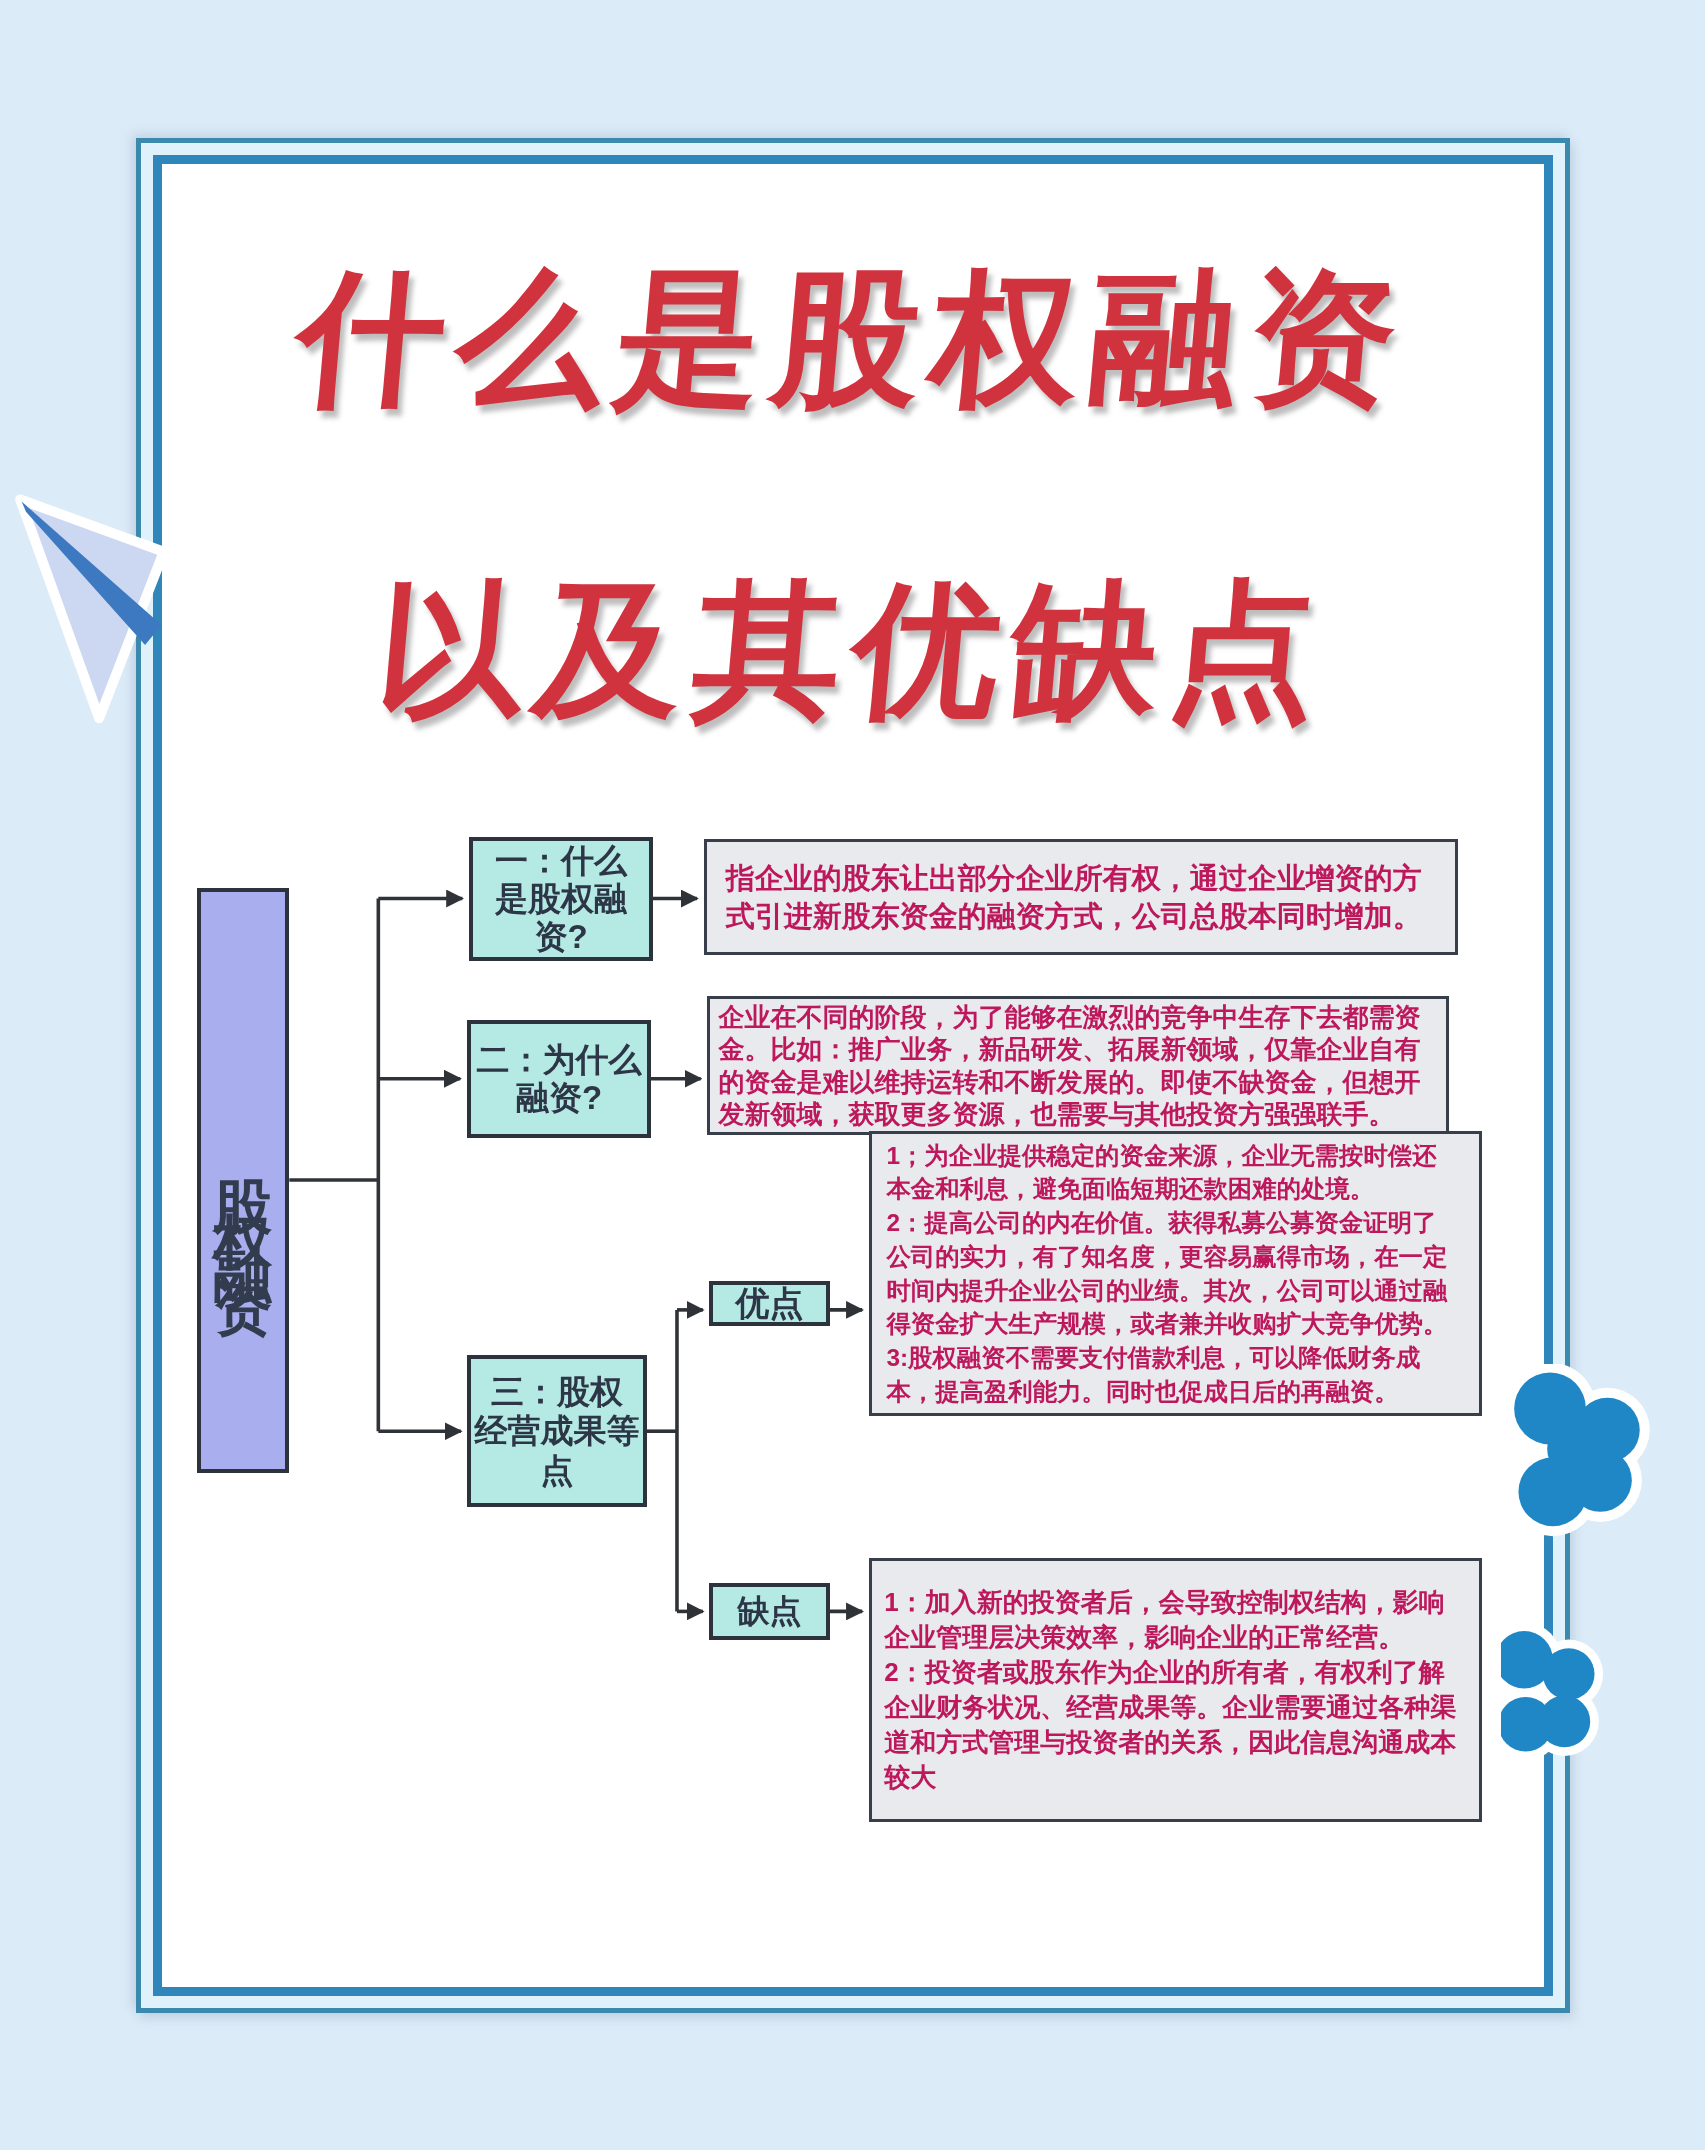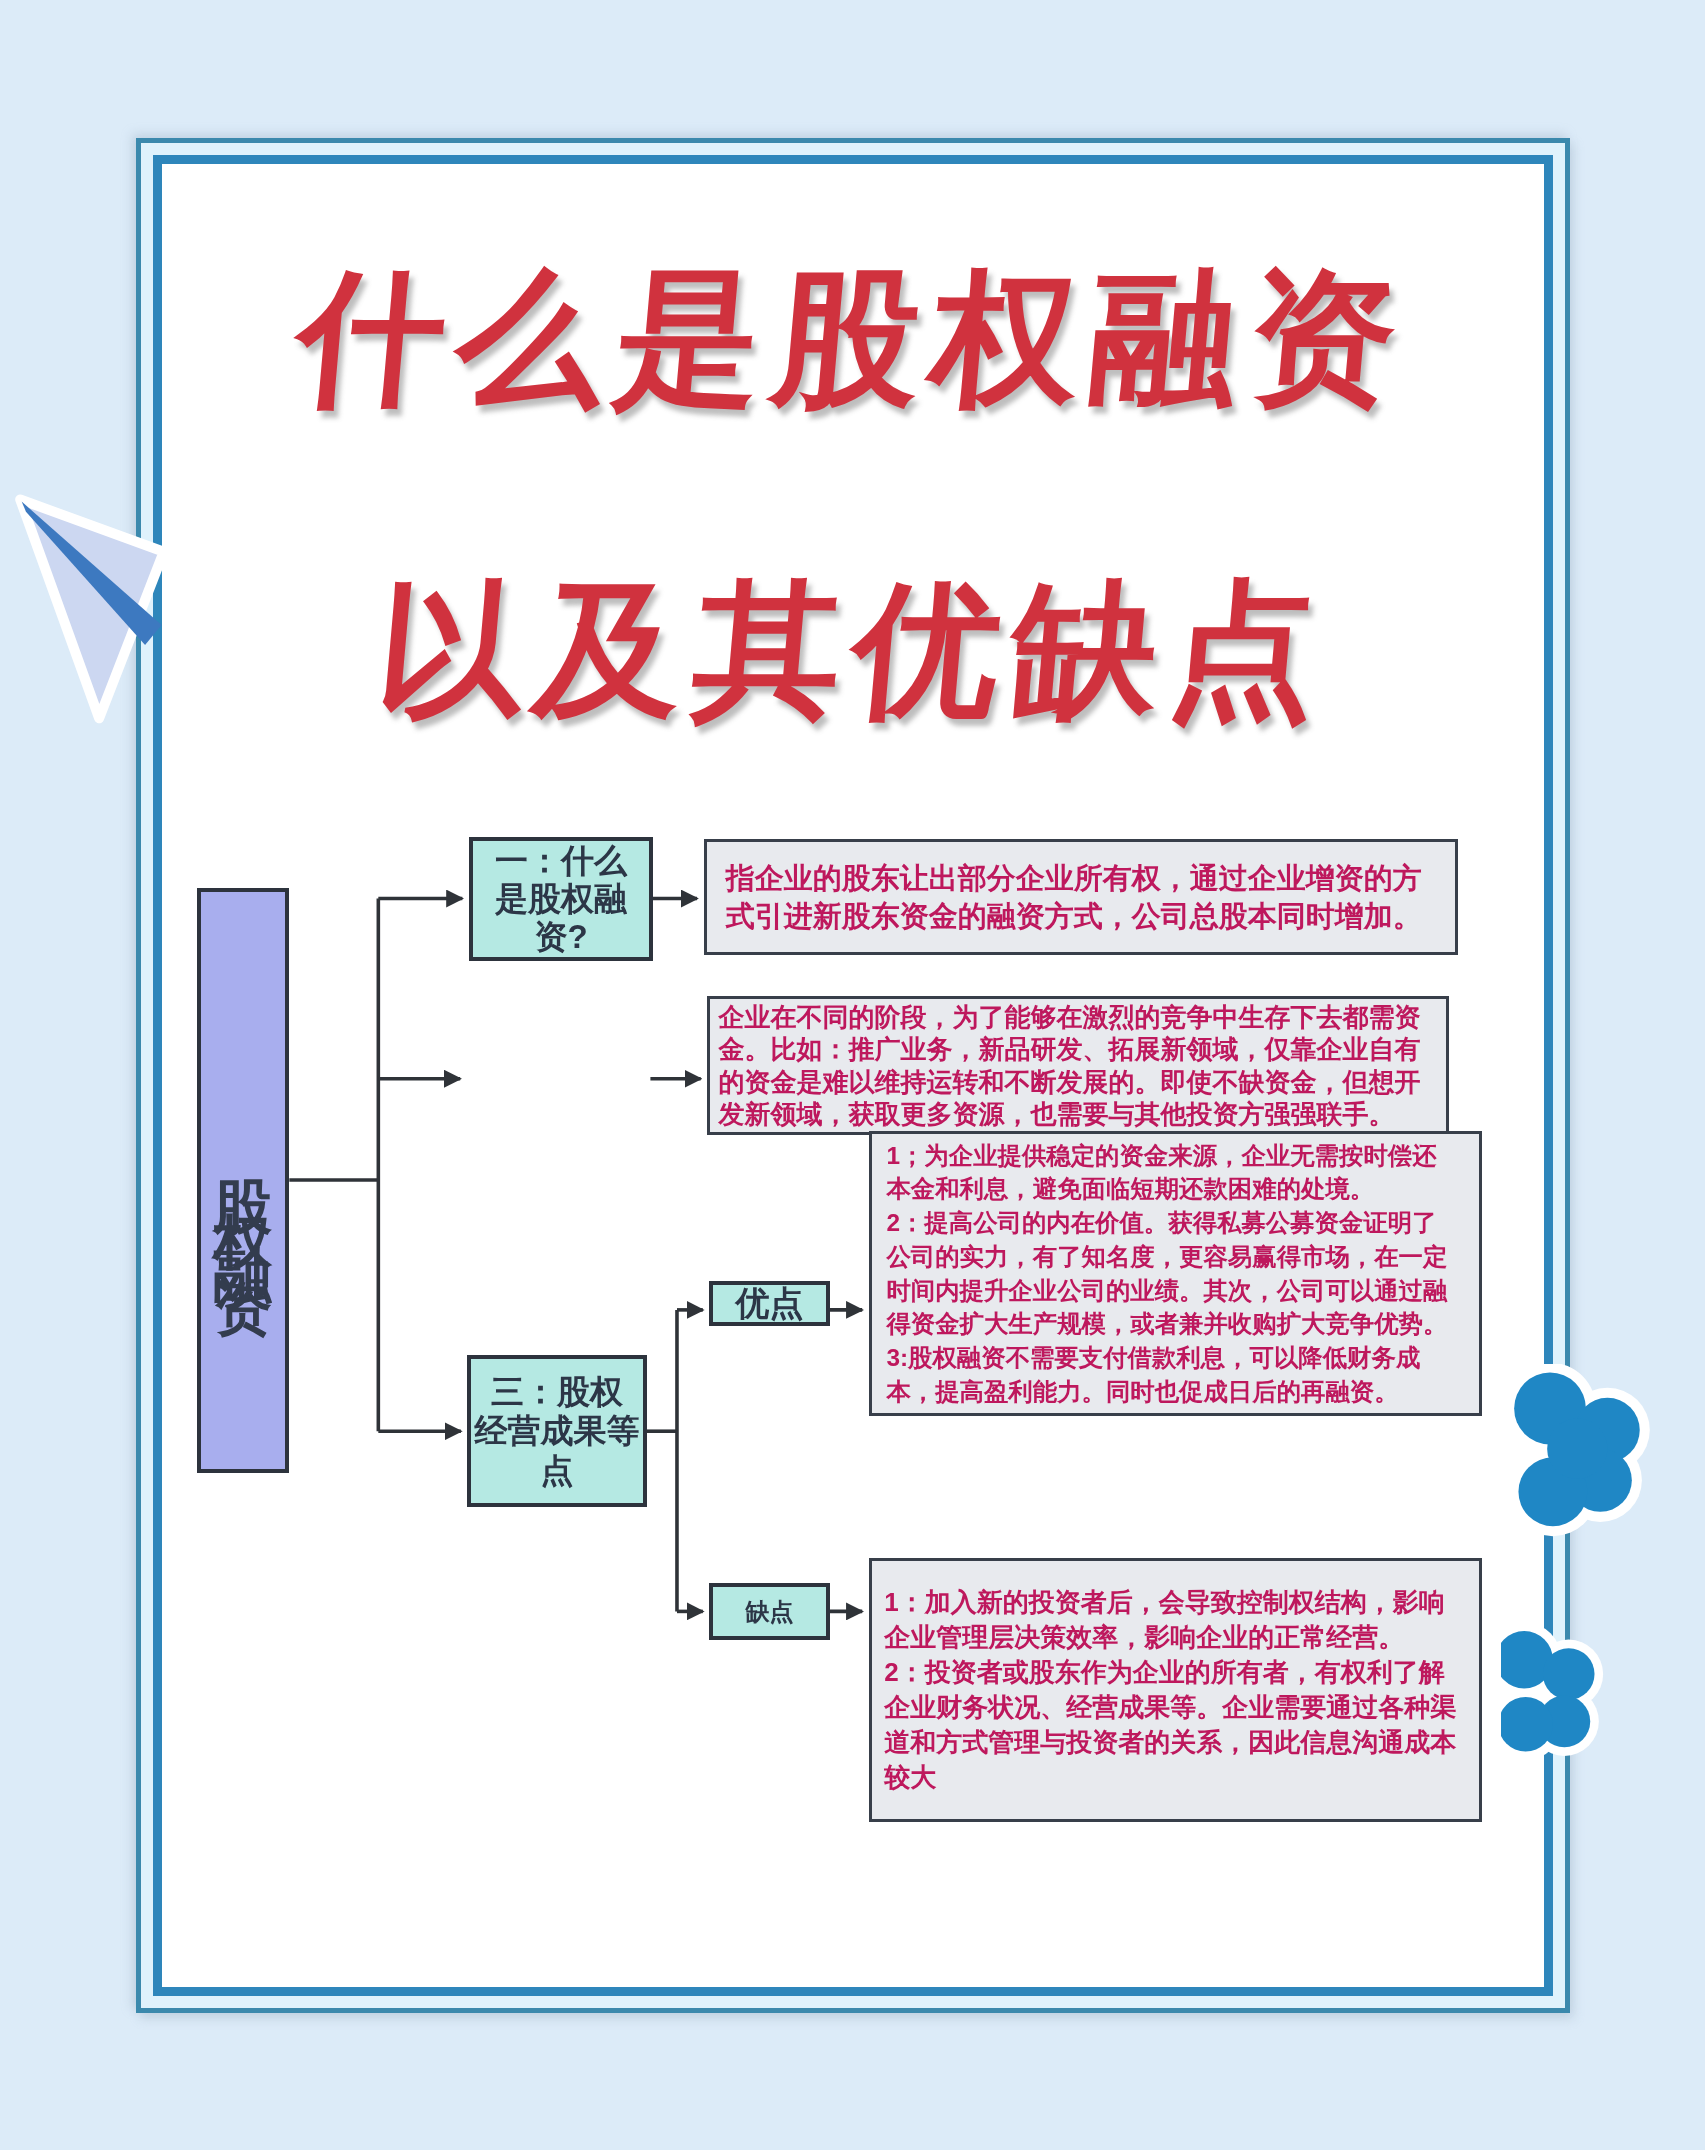--- a/index.html
+++ b/index.html
@@ -93,21 +93,21 @@
     font-size:59px;
     letter-spacing:33px;
     font-weight:800;
     color:#333c4e;
     transform:translateY(17px);
   }
   .node-q1{left:469px;top:837px;width:184px;height:124px;font-size:33px;line-height:1.15;}
   .node-q2{left:467px;top:1020px;width:184px;height:118px;font-size:33px;line-height:1.15;}
   .node-q3{left:467px;top:1355px;width:180px;height:152px;font-size:33px;line-height:1.2;}
   .node-pros{left:709px;top:1281px;width:121px;height:45px;font-size:34px;}
-  .node-cons{left:709px;top:1583px;width:121px;height:57px;font-size:24px;}
+  .node-cons{left:709px;top:1583px;width:121px;height:57px;font-size:32px;}
   .detail-q1{left:704px;top:839px;width:754px;height:116px;font-size:29px;line-height:1.32;padding:0 18.7px;}
   .detail-q2{left:707px;top:996px;width:742px;height:139px;font-size:26px;line-height:1.25;padding:0 8.6px;}
   .detail-pros{left:869px;top:1131px;width:613px;height:285px;font-size:24.4px;line-height:1.38;padding:0 14.4px;}
   .detail-cons{left:869px;top:1558px;width:613px;height:264px;font-size:26px;line-height:1.35;padding:0 12.2px;}
   
   .connectors{position:absolute;left:0;top:0;z-index:2;}
   .decoration{position:absolute;z-index:4;}
   .plane{left:7.2px;top:460px;}
   .flowers{left:1501px;top:1364px;}
 </style>
@@ -155,20 +155,22 @@
   <div class="node root-node">
     <span class="vtext">股权融资</span>
   </div>
 
   <div class="node teal node-q1">一：什么
 是股权融
 资?</div>
   <div class="node gray detail-q1">指企业的股东让出部分企业所有权，通过企业增资的方
 式引进新股东资金的融资方式，公司总股本同时增加。</div>
 
+  <div class="node teal node-q2">二：为什么
+融资?</div>
   <div class="node gray detail-q2">企业在不同的阶段，为了能够在激烈的竞争中生存下去都需资
 金。比如：推广业务，新品研发、拓展新领域，仅靠企业自有
 的资金是难以维持运转和不断发展的。即使不缺资金，但想开
 发新领域，获取更多资源，也需要与其他投资方强强联手。</div>
 
   <div class="node teal node-q3">三：股权
 经营成果等
 点</div>
 
   <div class="node teal node-pros">优点</div>

